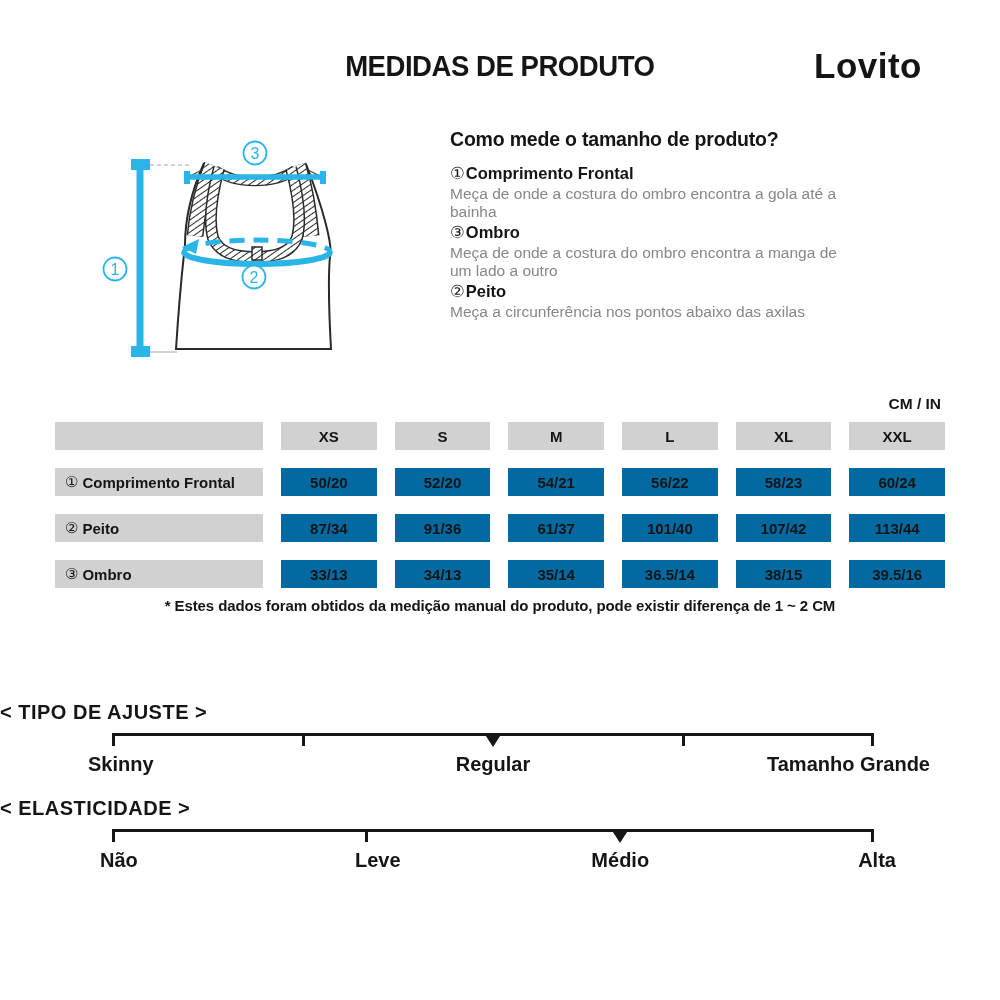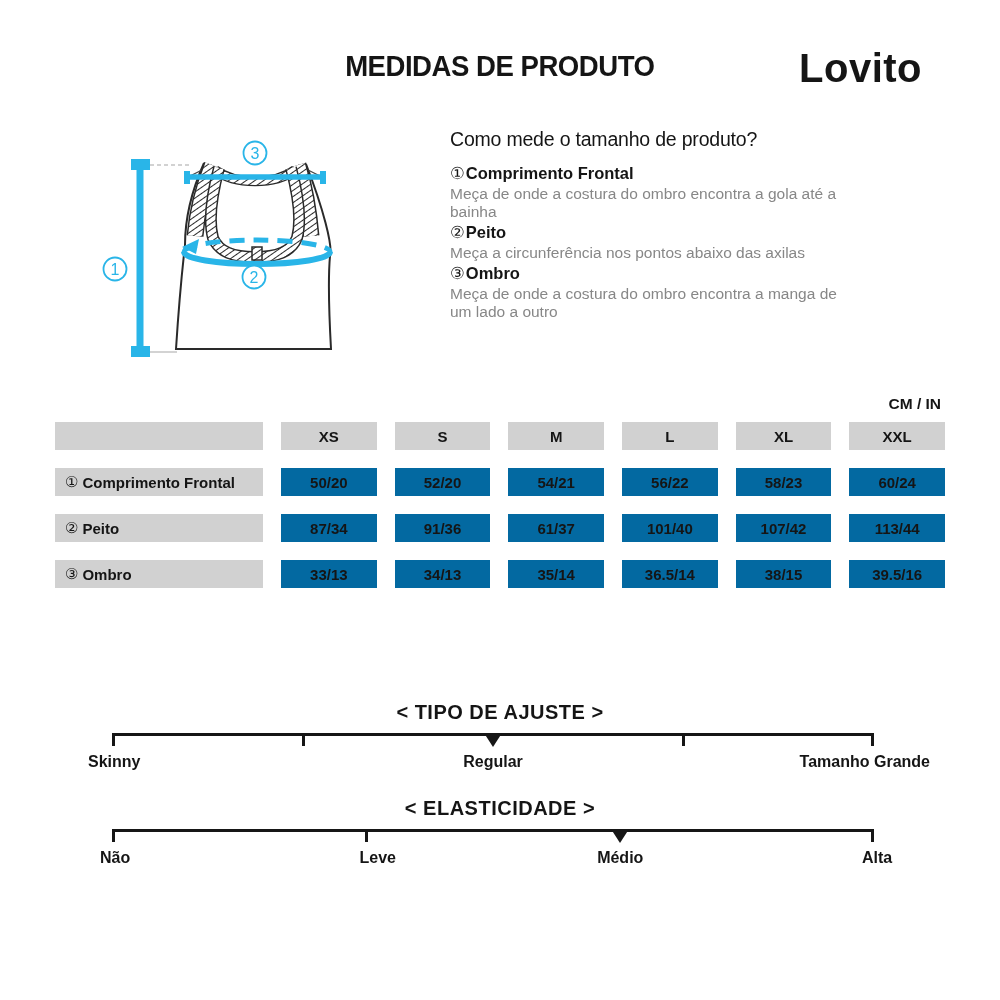--- a/index.html
+++ b/index.html
@@ -4,29 +4,29 @@
 <style>
   * { margin:0; padding:0; box-sizing:border-box; }
   html,body { width:1000px; height:1000px; background:#ffffff;
               font-family:"Liberation Sans", sans-serif; color:#151515; overflow:hidden; }
   .page { position:relative; width:1000px; height:1000px; background:#fff;border-radius:32px; }
 
   
   .page-title { position:absolute; top:50px; left:0; width:1000px; text-align:center;
                 font-size:29px; font-weight:700; letter-spacing:-0.5px; }
   .page-title span{ display:inline-block; transform:scaleX(0.95); }
-  .brand-logo { position:absolute; top:46px; right:78px; font-size:40px; font-weight:700;
+  .brand-logo { position:absolute; top:46px; right:78px; font-size:35px; font-weight:700;
                 letter-spacing:0.5px; }
 
   
   .diagram { position:absolute; left:85px; top:128px; width:310px; height:260px; }
 
   
   .instructions { position:absolute; left:450px; top:128px; width:470px; }
-  .instructions h2 { font-size:19.5px; font-weight:400; margin-bottom:11px; letter-spacing:-0.2px; }
+  .instructions h2 { font-size:19.5px; font-weight:700; margin-bottom:11px; letter-spacing:-0.2px; }
   .how-item .item-title { font-size:16.5px; font-weight:700; line-height:23px; }
   .how-item .item-num { font-weight:400; margin-right:1px; }
   .how-item .item-desc { font-size:15.5px; font-weight:400; color:#878787; line-height:18px;
                          white-space:pre-line; }
 
   
   .unit-label { position:absolute; top:395px; right:59px; font-size:15.5px; font-weight:700; }
   .size-table { position:absolute; left:55px; top:422px; width:890px;
                 display:grid; grid-template-columns:208px repeat(6, 1fr);
                 grid-auto-rows:28px; gap:18px;text-align:center; }
@@ -34,29 +34,29 @@
                       font-size:15px; font-weight:700; background:#0369a1; }
   .size-table .head { background:#d1d1d1; }
   .size-table .rowlabel { background:#d1d1d1; justify-content:flex-start; padding-left:10px; }
   .size-table .rowlabel .num { font-weight:400; margin-right:4px; font-size:15px; }
   .size-table .corner { background:#d1d1d1; }
 
   .footnote { position:absolute; top:597px; left:0; width:1000px; text-align:center;
               font-size:15px; font-weight:700; letter-spacing:-0.1px; }
 
   
-  .scale-title { position:absolute; left:0; width:1000px; text-align:center;
+  .scale-title { position:absolute; left:0; width:1000px; 
                  font-size:20px; font-weight:700; letter-spacing:0.5px; }
   .scale-line { position:absolute; left:112px; width:762px; height:3px; background:#161616; }
   .scale-line .tick { position:absolute; top:0; width:3px; height:13px; background:#161616; }
   .scale-line .marker { position:absolute; top:0; width:0; height:0; transform:translateX(-50%);
                         border-left:9px solid transparent; border-right:9px solid transparent;
                         border-top:14px solid #161616; }
   .scale-labels { position:absolute; left:112px; width:762px; height:20px;
-                  font-size:16px; font-weight:700; }
+                  font-size:20px; font-weight:700; }
   .scale-labels .lbl { position:absolute; white-space:nowrap; }
   .lbl.at-center { transform:translateX(-50%); }
 
   #fit-title { top:701px; }
   #fit-line { top:733px; }
   #fit-labels { top:753px; }
   #elast-title { top:797px; }
   #elast-line { top:829px; }
   #elast-labels { top:849px; }
 </style>
@@ -138,28 +138,28 @@
   <div class="instructions">
     <h2>Como mede o tamanho de produto?</h2>
 
     <div class="how-item">
       <div class="item-title"><span class="item-num">①</span><span>Comprimento Frontal</span></div>
       <div class="item-desc">Meça de onde a costura do ombro encontra a gola até a
 bainha</div>
     </div>
 
     <div class="how-item">
-      <div class="item-title"><span class="item-num">②</span><span>Peito</span></div>
-      <div class="item-desc">Meça a circunferência nos pontos abaixo das axilas</div>
-    </div>
-
-    <div class="how-item">
       <div class="item-title"><span class="item-num">③</span><span>Ombro</span></div>
       <div class="item-desc">Meça de onde a costura do ombro encontra a manga de
 um lado a outro</div>
+    </div>
+
+    <div class="how-item">
+      <div class="item-title"><span class="item-num">②</span><span>Peito</span></div>
+      <div class="item-desc">Meça a circunferência nos pontos abaixo das axilas</div>
     </div>
   </div>
 
   <div class="unit-label">CM / IN</div>
 
   <div class="size-table">
     <div class="cell corner"></div>
     <div class="cell head">XS</div>
     <div class="cell head">S</div>
     <div class="cell head">M</div>
@@ -194,20 +194,21 @@
         <span>Ombro</span>
       </div>
     <div class="cell">33/13</div>
     <div class="cell">34/13</div>
     <div class="cell">35/14</div>
     <div class="cell">36.5/14</div>
     <div class="cell">38/15</div>
     <div class="cell">39.5/16</div>
   </div>
 
+  <div class="footnote">* Estes dados foram obtidos da medição manual do produto, pode existir diferença de 1 ~ 2 CM</div>
 
   <div class="scale-title" id="fit-title">&lt; TIPO DE AJUSTE &gt;</div>
   <div class="scale-line" id="fit-line">
     <div class="tick" style="left:0;"></div>
     <div class="tick" style="left:190px;"></div>
     <div class="tick" style="left:570px;"></div>
     <div class="tick" style="right:0;"></div>
     <div class="marker" style="left:50%;"></div>
   </div>
   <div class="scale-labels" id="fit-labels">

